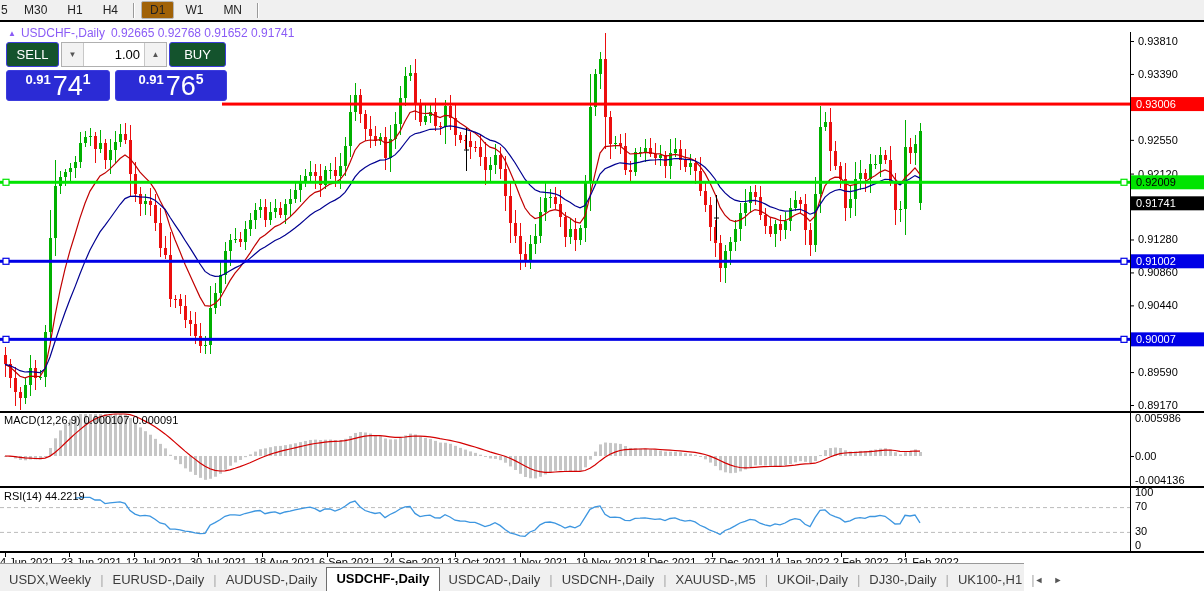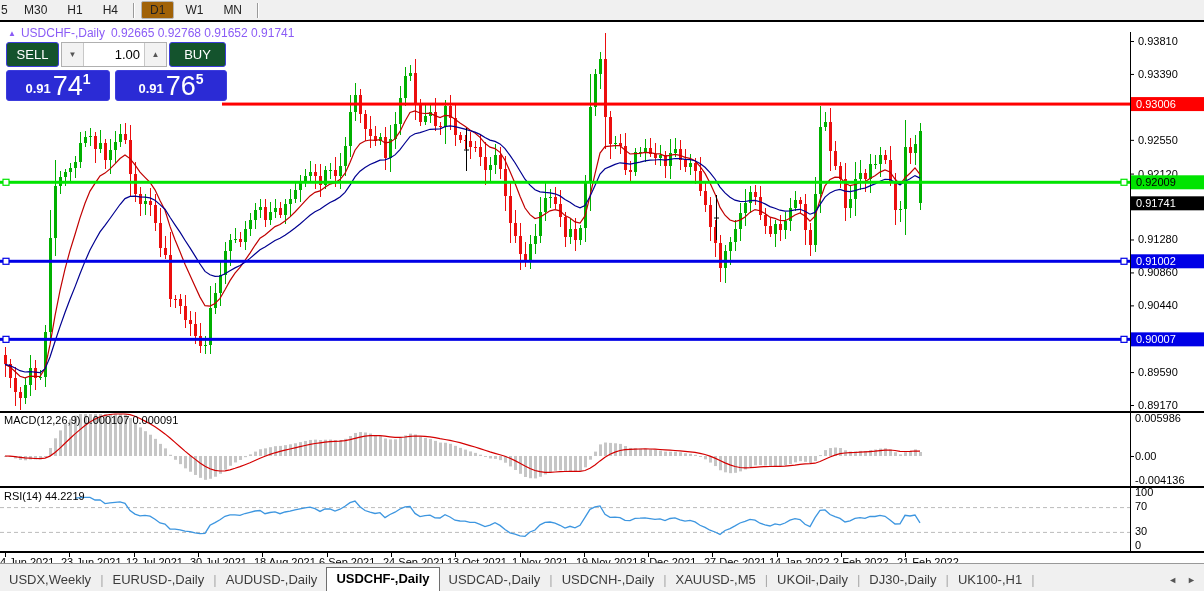--- a/index.html
+++ b/index.html
@@ -25,27 +25,27 @@
   .vol-group{display:flex;width:106px;height:25px;margin:0 2px;border:1px solid #b0b0b0;background:#fff;box-sizing:border-box;}
   .spin-btn{width:21px;background:#f2f2f2;color:#555;font-size:8px;display:flex;align-items:center;justify-content:center;}
   .spin-down{border-right:1px solid #c8c8c8;}
   .spin-up{border-left:1px solid #c8c8c8;}
   .vol-value{flex:1;font-size:13px;color:#000;text-align:right;padding:4px 4px 0 0;}
   .tp-row2{display:flex;margin-top:3px;}
   .price-box{background:#2b2bd5;border:1px solid #3c3cdc;border-radius:3px;color:#fff;
     display:flex;align-items:flex-end;justify-content:center;height:31px;box-sizing:border-box;padding-bottom:1px;}
   .pb-left{width:104px;margin-right:5px;}
   .pb-right{width:112px;}
-  .pb-small{font-size:13px;font-weight:bold;margin:0 2px 3px 0;}
+  .pb-small{font-size:13px;font-weight:bold;margin:0 2px 12px 0;}
   .pb-big{font-size:27px;line-height:26px;}
   .pb-sup{font-size:14px;font-weight:bold;align-self:flex-start;margin-top:0;}
   
   .chart-wrap{position:absolute;left:0;top:32px;width:1204px;height:539px;}
   
-  .tabbar{position:absolute;left:0;top:563px;width:1204px;height:28px;background:#f0f0f0;
+  .tabbar{position:absolute;left:0;top:563px;width:1024px;height:28px;background:#f0f0f0;
     border-top:1px solid #999;display:flex;align-items:flex-end;font-size:13px;color:#3c3c3c;box-sizing:border-box;}
   .tab{padding:3px 9px 4px 9px;white-space:nowrap;}
   .tab.active{background:#fff;border:1px solid #6e6e6e;border-bottom:none;font-weight:bold;color:#000;padding-bottom:5px;}
   .tab-sep{color:#aaa;padding-bottom:4px;}
   .tab-scroll{margin-left:auto;display:flex;gap:10px;padding:0 8px 6px 0;color:#555;font-size:9px;}
 </style>
 </head>
 <body>
 
 <div class="toolbar">

